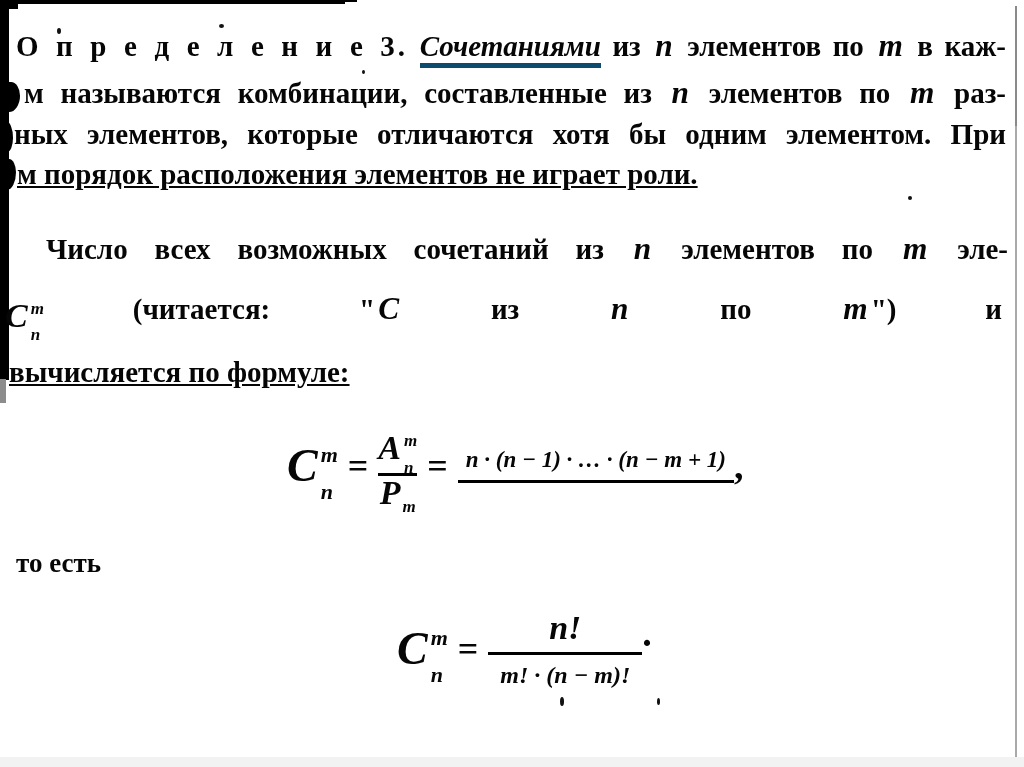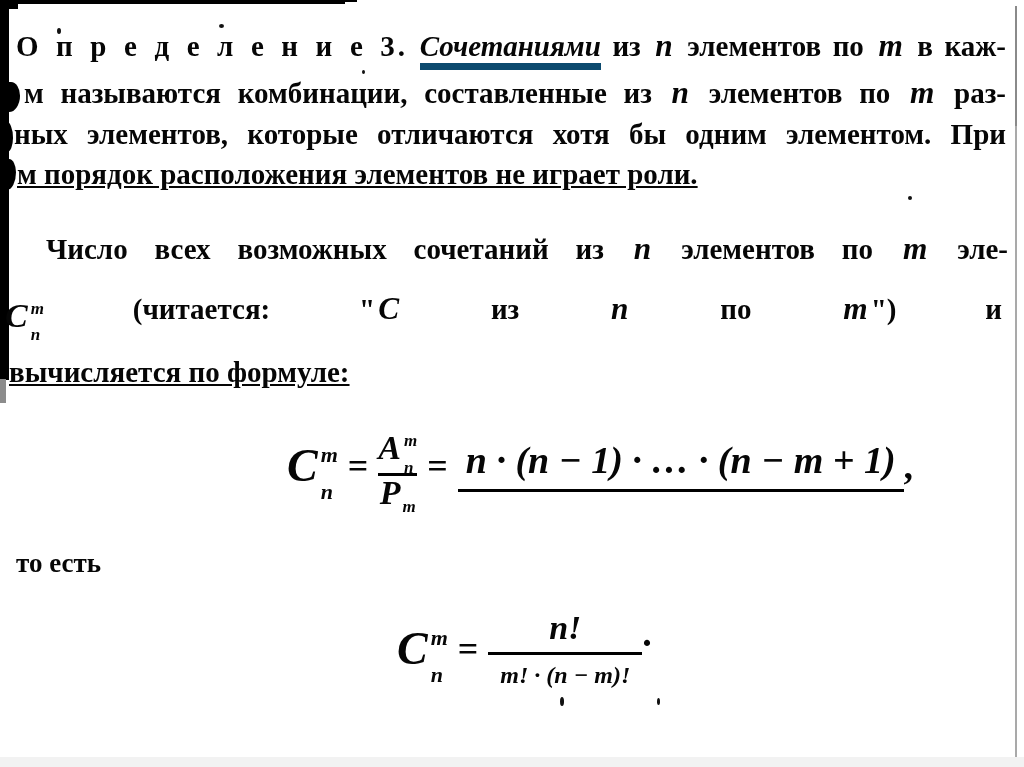--- a/index.html
+++ b/index.html
@@ -12,21 +12,21 @@
   .art{position:absolute;background:#000;}
   .art.gray{background:#a9a9a9;}
   .speck{position:absolute;background:#111;border-radius:50%;}
   
   .line{
     position:absolute;font-size:29px;font-weight:bold;line-height:34px;
     text-align:justify;text-align-last:justify;
   }
   .line.noj{text-align:center;text-align-last:left;text-decoration:underline;}
   .heading{letter-spacing:3px;margin-top:48px;}
-  .term{font-style:italic;border-bottom:7px solid #0c4a6e;padding-bottom:1px;}
+  .term{font-style:italic;border-bottom:5px solid #0c4a6e;padding-bottom:1px;}
   .mvar{font-style:italic;font-size:1.08em;padding:0 3px;}
   
   .msym{display:inline-flex;align-items:center;font-style:italic;font-weight:bold;}
   .msym .base{line-height:0.8;}
   .scr{display:inline-flex;flex-direction:column;align-items:flex-start;line-height:1;margin-left:3px;}
   .msym-lg .base{font-size:46px;}
   .msym-lg .scr{font-size:22px;gap:15px;transform:translateY(7px);}
   .msym-md .base{font-size:34px;}
   .msym-md .scr{font-size:17px;gap:10px;transform:translateY(6px);}
   .msym-inline{vertical-align:middle;transform:translateY(3px);}
@@ -35,21 +35,21 @@
   .subonly{display:inline-block;font-size:17px;transform:translateY(14px);margin-left:2px;}
   
   .formula{
     position:absolute;display:flex;align-items:center;
     font-style:italic;font-weight:bold;
   }
   .eq{font-size:36px;font-style:normal;margin:0 10px;}
   .frac{display:inline-flex;flex-direction:column;align-items:center;}
   .frac .fbar{align-self:stretch;height:3px;background:#000;margin:3px 0;}
   .frac.small .num,.frac.small .den{display:flex;justify-content:center;}
-  .frac.big{font-size:38px;}
+  .frac.big{font-size:23px;}
   .frac.big .num{padding:0 8px 4px 8px;white-space:nowrap;}
   .frac.big .den{padding-top:6px;white-space:nowrap;}
   .frac.f2 .num{padding-bottom:2px;font-size:34px;}
   .frac.f2 .den{padding:4px 12px 0 12px;font-size:24px;white-space:nowrap;}
   .punct{font-size:38px;font-style:normal;}
   .punct.dot{transform:translateY(-16px);}
   .connector{position:absolute;font-size:27px;font-weight:bold;}
 </style>
 </head>
 <body>

